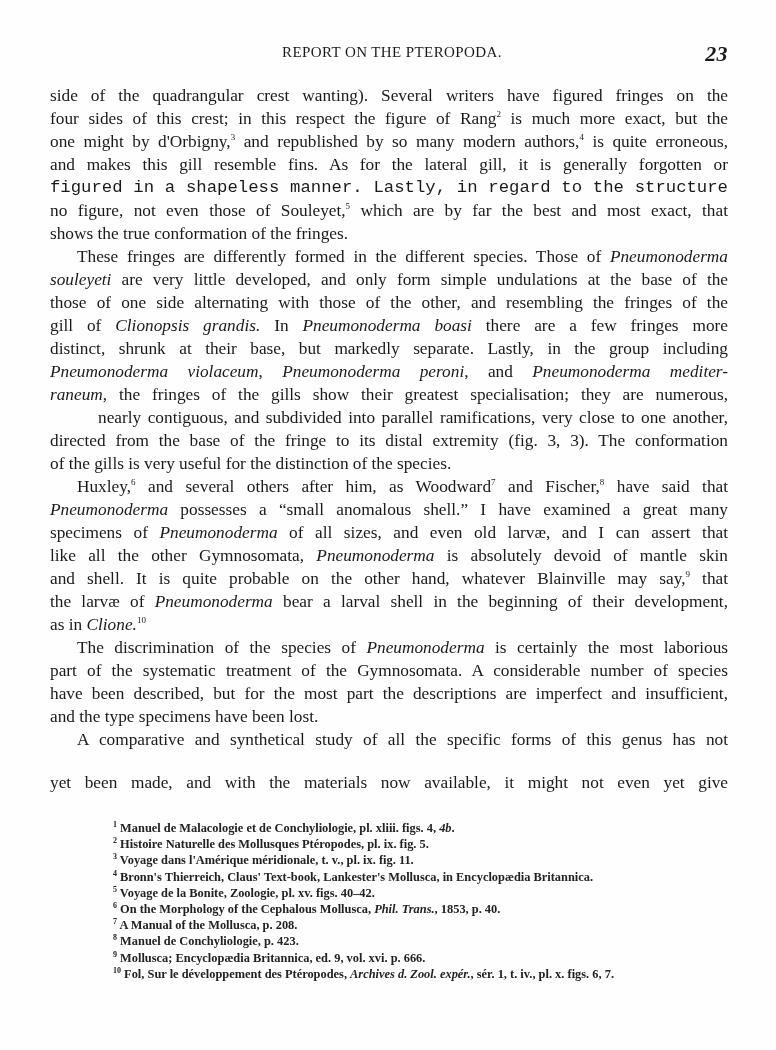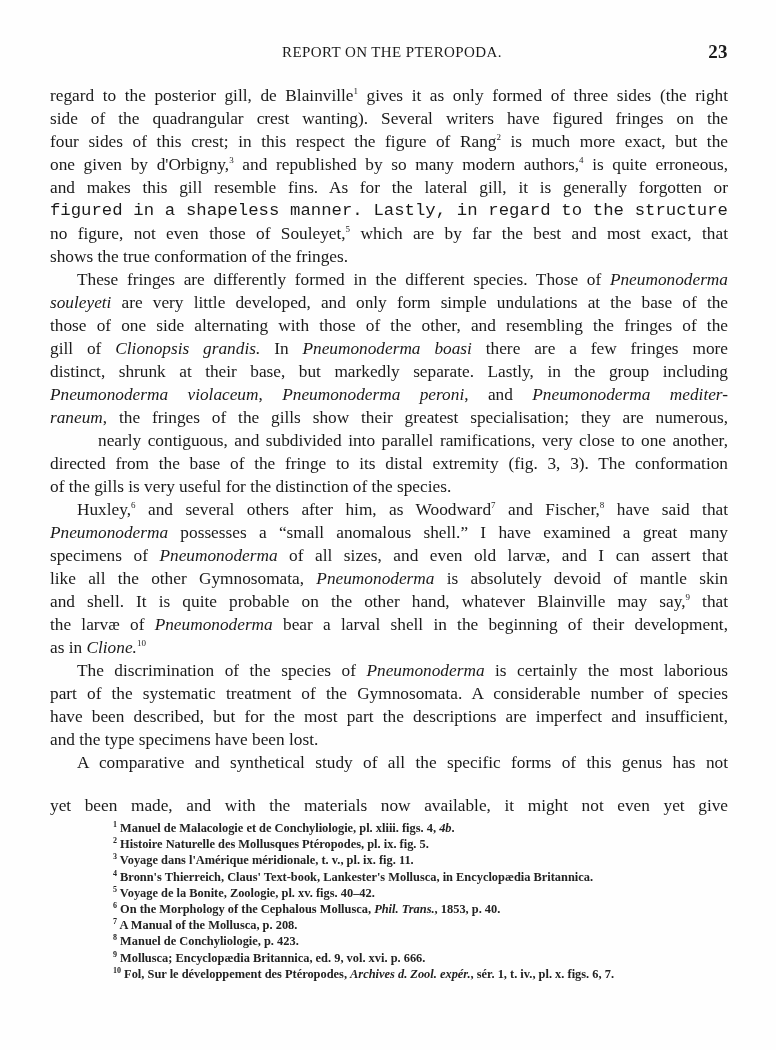--- a/index.html
+++ b/index.html
@@ -1,21 +1,21 @@
 <!DOCTYPE html>
 <html><head>
 <meta charset="utf-8">
 <style>
   html, body { margin: 0; padding: 0; background: #ffffff; }
   body { width: 776px; height: 1050px; position: relative; overflow: hidden; color: #1a1a1a; }
   .page { position: absolute; left: 0; top: 0; width: 776px; height: 1050px; background: #fefefe; }
   .running-head { position: absolute; top: 42px; left: 50px; width: 684px; height: 22px;
     font-family: "Liberation Serif", serif; font-size: 15px; letter-spacing: 0.4px; }
   .running-head .title { position: absolute; left: 0; right: 0; text-align: center; top: 2px; }
-  .running-head .folio { position: absolute; right: 6px; top: -1px; font-size: 19px; font-weight: bold; }
+  .running-head .folio { position: absolute; right: 6px; top: -1px; font-size: 22px; font-weight: bold; font-style: italic; }
   .body-text { position: absolute; top: 84px; left: 50px; width: 678px;
     font-family: "Liberation Serif", serif; font-size: 17.3px; line-height: 23px; }
   .para { margin: 0; }
   .line { display: block; text-align: justify; text-align-last: justify; white-space: nowrap; height: 23px; overflow: visible; }
   .line.last { text-align-last: left; }
   .line.indent { padding-left: 27px; }
   .line span { white-space: normal; }
   i { font-style: italic; text-align: center; }
   sup { font-size: 9px; vertical-align: 0; position: relative; top: -7px; line-height: 0; }
   .footnotes { position: absolute; top: 820px; left: 113px; width: 580px;
@@ -27,24 +27,23 @@
 <body>
 
 <div class="page">
   <div class="running-head">
     <div class="title">REPORT ON THE PTEROPODA.</div>
     <div class="folio">23</div>
   </div>
 
   <div class="body-text" id="body-text">
       <div class="para">
-        <div class="line" style="white-space: normal; height: 23px; overflow: hidden; text-align-last: auto;"><span>regard to the posterior gill, de Blainville</span><sup>1</sup><span> gives it as only formed of three sides (the right</span><span style="display: inline-block; width: 100%; height: 0px;"></span></div>
         <div class="line" style="white-space: normal; height: 23px; overflow: hidden; text-align-last: auto;"><span>side of the quadrangular crest wanting).   Several writers have figured fringes on the</span><span style="display: inline-block; width: 100%; height: 0px;"></span></div>
         <div class="line" style="white-space: normal; height: 23px; overflow: hidden; text-align-last: auto;"><span>four sides of this crest; in this respect the figure of Rang</span><sup>2</sup><span> is much more exact, but the</span><span style="display: inline-block; width: 100%; height: 0px;"></span></div>
-        <div class="line" style="white-space: normal; height: 23px; overflow: hidden; text-align-last: auto;"><span>one given by d'Orbigny,</span><sup>3</sup><span> and republished by so many modern authors,</span><sup>4</sup><span> is quite erroneous,</span><span style="display: inline-block; width: 100%; height: 0px;"></span></div>
+        <div class="line" style="white-space: normal; height: 23px; overflow: hidden; text-align-last: auto;"><span>one might by d'Orbigny,</span><sup>3</sup><span> and republished by so many modern authors,</span><sup>4</sup><span> is quite erroneous,</span><span style="display: inline-block; width: 100%; height: 0px;"></span></div>
         <div class="line" style="white-space: normal; height: 23px; overflow: hidden; text-align-last: auto;"><span>and makes this gill resemble fins.   As for the lateral gill, it is generally forgotten or</span><span style="display: inline-block; width: 100%; height: 0px;"></span></div>
         <div class="line" style="white-space: normal; height: 23px; overflow: hidden; text-align-last: auto; font-family: Liberation Mono, monospace;"><span>figured in a shapeless manner.   Lastly, in regard to the structure of these gills, there is</span><span style="display: inline-block; width: 100%; height: 0px;"></span></div>
         <div class="line" style="white-space: normal; height: 23px; overflow: hidden; text-align-last: auto;"><span>no figure, not even those of Souleyet,</span><sup>5</sup><span> which are by far the best and most exact, that</span><span style="display: inline-block; width: 100%; height: 0px;"></span></div>
         <div class="line last" style="white-space: normal; height: 23px; overflow: hidden; text-align-last: auto;"><span>shows the true conformation of the fringes.</span></div>
       </div>
       <div class="para">
         <div class="line indent" style="white-space: normal; height: 23px; overflow: hidden; text-align-last: auto;"><span>These fringes are differently formed in the different species.   Those of </span><i>Pneumonoderma</i><span style="display: inline-block; width: 100%; height: 0px;"></span></div>
         <div class="line" style="white-space: normal; height: 23px; overflow: hidden; text-align-last: auto;"><i>souleyeti</i><span> are very little developed, and only form simple undulations at the base of the</span><span style="display: inline-block; width: 100%; height: 0px;"></span></div>
         <div class="line" style="white-space: normal; height: 23px; overflow: hidden; text-align-last: auto;"><span>those of one side alternating with those of the other, and resembling the fringes of the</span><span style="display: inline-block; width: 100%; height: 0px;"></span></div>
         <div class="line" style="white-space: normal; height: 23px; overflow: hidden; text-align-last: auto;"><span>gill of </span><i>Clionopsis grandis.</i><span>   In </span><i>Pneumonoderma boasi</i><span> there are a few fringes more</span><span style="display: inline-block; width: 100%; height: 0px;"></span></div>

